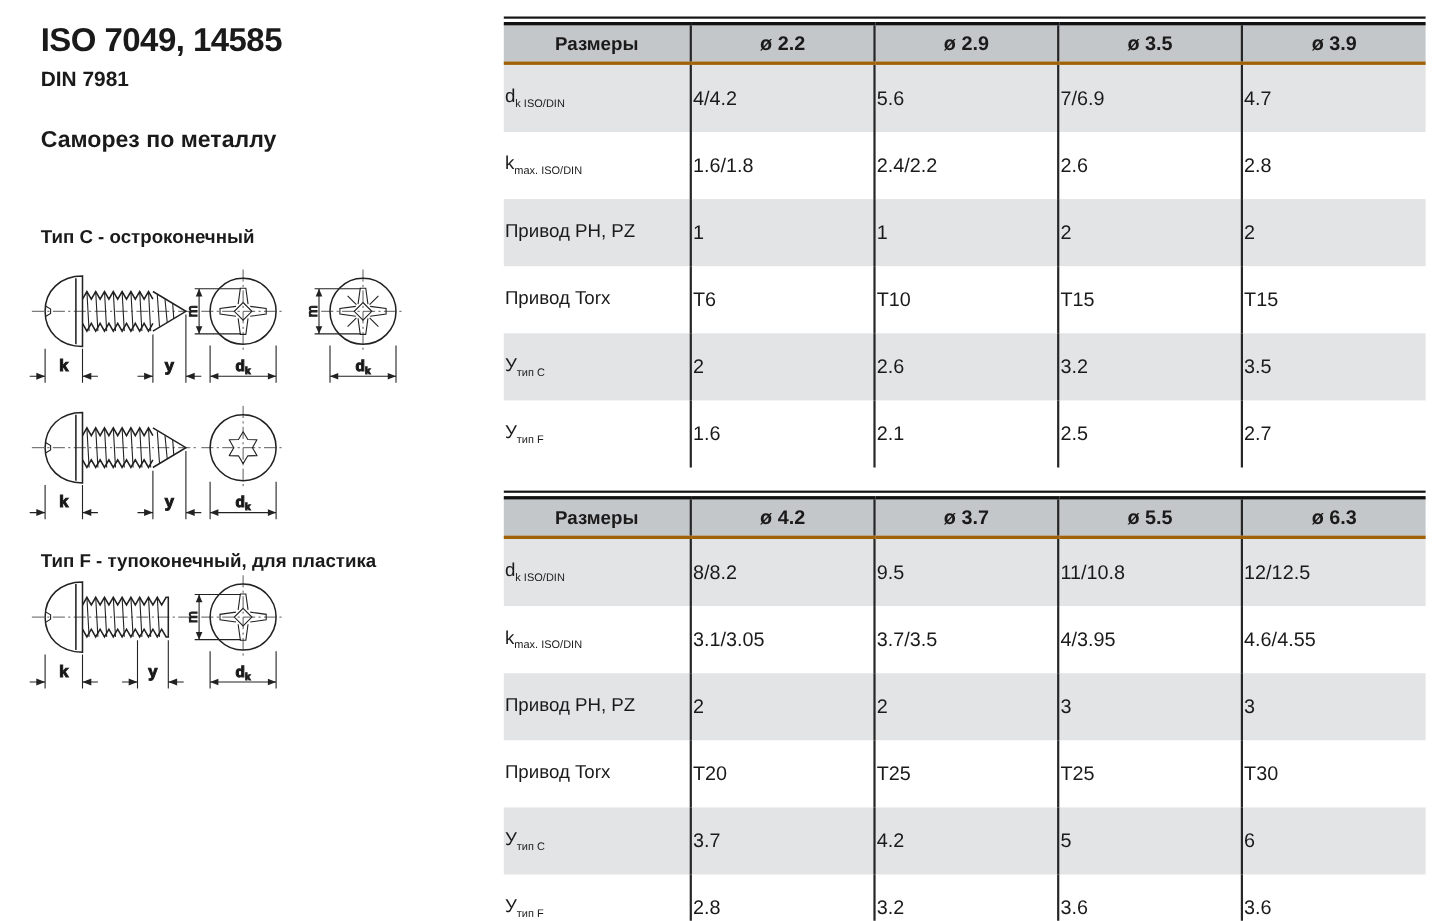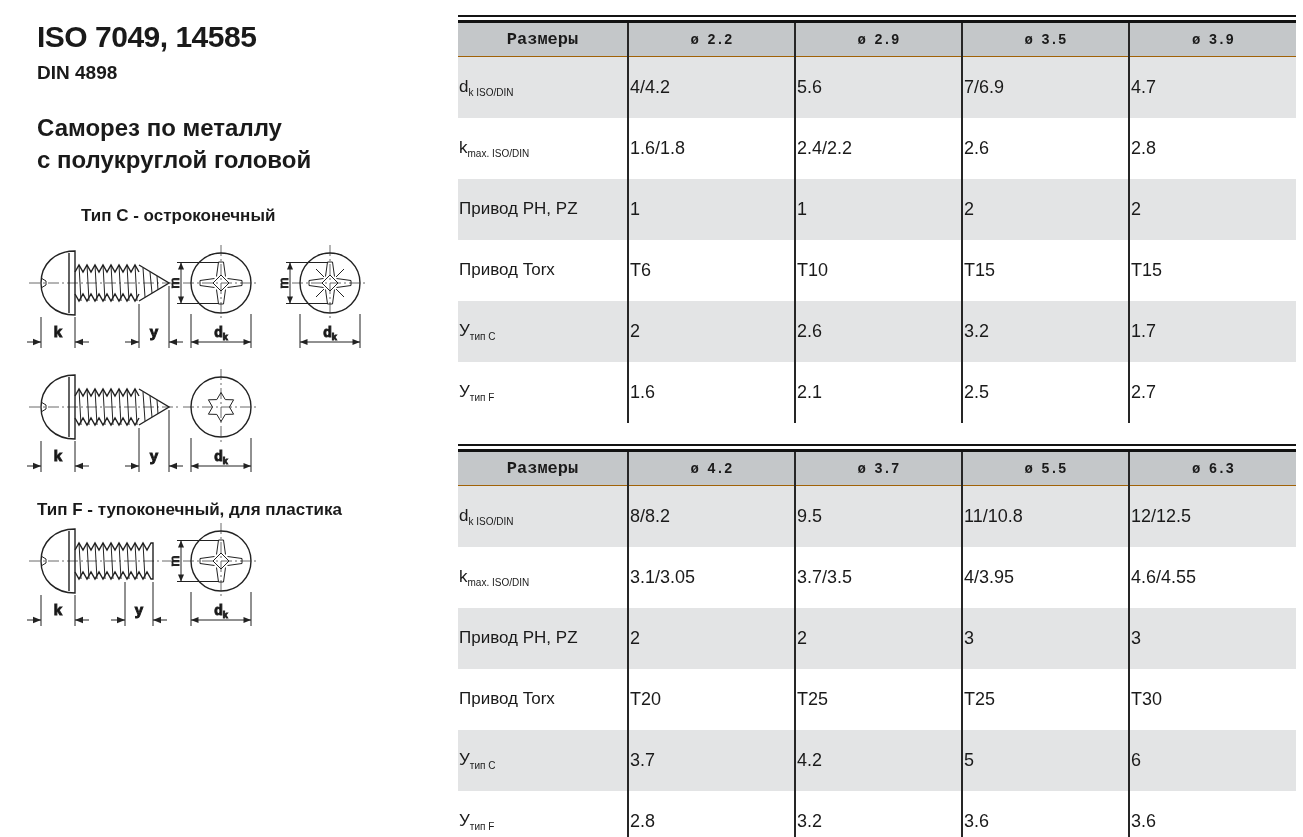--- a/index.html
+++ b/index.html
@@ -5,63 +5,62 @@
   html,body{margin:0;padding:0;}
   body{
     width:1303px;height:837px;position:relative;overflow:hidden;
     background:#ffffff;color:#1a1a1a;
     font-family:"Liberation Sans", sans-serif;
   }
   
   .left{position:absolute;left:0;top:0;width:455px;height:837px;}
   .title{position:absolute;left:37px;top:20px;font-size:30px;font-weight:bold;letter-spacing:-0.5px;}
   .subtitle{position:absolute;left:37px;top:62px;font-size:19px;font-weight:bold;}
-  .desc{position:absolute;left:37px;top:112px;font-size:24px;font-weight:bold;line-height:32px;}
+  .desc{position:absolute;left:37px;top:112px;font-size:21px;font-weight:bold;line-height:32px;}
   .type-label{position:absolute;left:37px;font-size:17px;font-weight:bold;}
-  .type-c{top:206px;margin-left:44px;}
+  .type-c{top:206px;}
   .type-f{top:500px;}
   .draw{position:absolute;left:25px;}
   #draw1{top:238px;}
   #draw2{top:362px;}
   #draw3{top:516px;}
   svg .ol{stroke:#222;fill:none;stroke-width:1.4;}
   svg .thin{stroke:#222;fill:none;stroke-width:1;}
   svg .cl{stroke:#444;fill:none;stroke-width:0.8;stroke-dasharray:11 3 2 3;}
   svg .dim{stroke:#222;fill:none;stroke-width:1;}
   svg .ah{fill:#222;stroke:none;}
   svg text{fill:#111;font-family:"Liberation Sans",sans-serif;}
   .dimlbl{font-size:15px;font-weight:bold;}
   .dimlbl-m{font-size:13px;}
   .dimlbl-dk{font-size:14px;font-weight:bold;}
   
   .tables{position:absolute;left:458px;top:15px;width:838px;}
   .rule{border-top:2px solid #141414;margin-bottom:3px;}
   table{width:100%;border-collapse:collapse;table-layout:fixed;}
   thead th{
-    background:#c4c7c9;border-top:3px solid #121212;border-bottom:1px solid #a16207;
-    height:31px;font-size:17px;font-weight:bold;text-align:center;font-family:Liberation Mono, monospace;
+    background:#c4c7c9;border-top:3px solid #121212;border-bottom:3px solid #a16207;
+    height:31px;font-size:17px;font-weight:bold;text-align:center;
   }
-  thead th.diam{font-size:14px;}
+  thead th.diam{font-size:18px;}
   tbody td{height:59px;vertical-align:middle;font-size:18px;}
   tbody tr:nth-child(odd) td{background:#e3e4e5;}
   th + th, td + td{border-left:2px solid #262626;}
   td.lbl{font-size:17px;}
   td.lbl sub{font-size:10px;}
   .t2{margin-top:21px;}
   .t2 table{border-bottom:2px solid #141414;}
 </style>
 </head>
 <body>
 
 <div class="left">
   <div class="title">ISO 7049, 14585</div>
-  <div class="subtitle">DIN 4898</div>
+  <div class="subtitle">DIN 7981</div>
   <div class="desc">
     <span>Саморез по металлу</span><br>
-    <span>с полукруглой головой</span>
   </div>
   <div class="type-label type-c">Тип C - остроконечный</div>
   <div class="type-label type-f">Тип F - тупоконечный, для пластика</div>
 
   <svg id="draw1" class="draw" width="355" height="120" viewBox="0 0 355 120">
     <g class="cl">
       <line x1="4" y1="45" x2="156" y2="45"></line>
       <line x1="158" y1="45" x2="234" y2="45"></line>
         <line x1="196" y1="7" x2="196" y2="83"></line>
       <line x1="267" y1="45" x2="343" y2="45"></line>
@@ -274,21 +273,21 @@
           <td>T6</td>
           <td>T10</td>
           <td>T15</td>
           <td>T15</td>
         </tr>
         <tr>
           <td class="lbl"><span>У</span><sub>тип C</sub></td>
           <td>2</td>
           <td>2.6</td>
           <td>3.2</td>
-          <td>1.7</td>
+          <td>3.5</td>
         </tr>
         <tr>
           <td class="lbl"><span>У</span><sub>тип F</sub></td>
           <td>1.6</td>
           <td>2.1</td>
           <td>2.5</td>
           <td>2.7</td>
         </tr>
       </tbody>
     </table>

